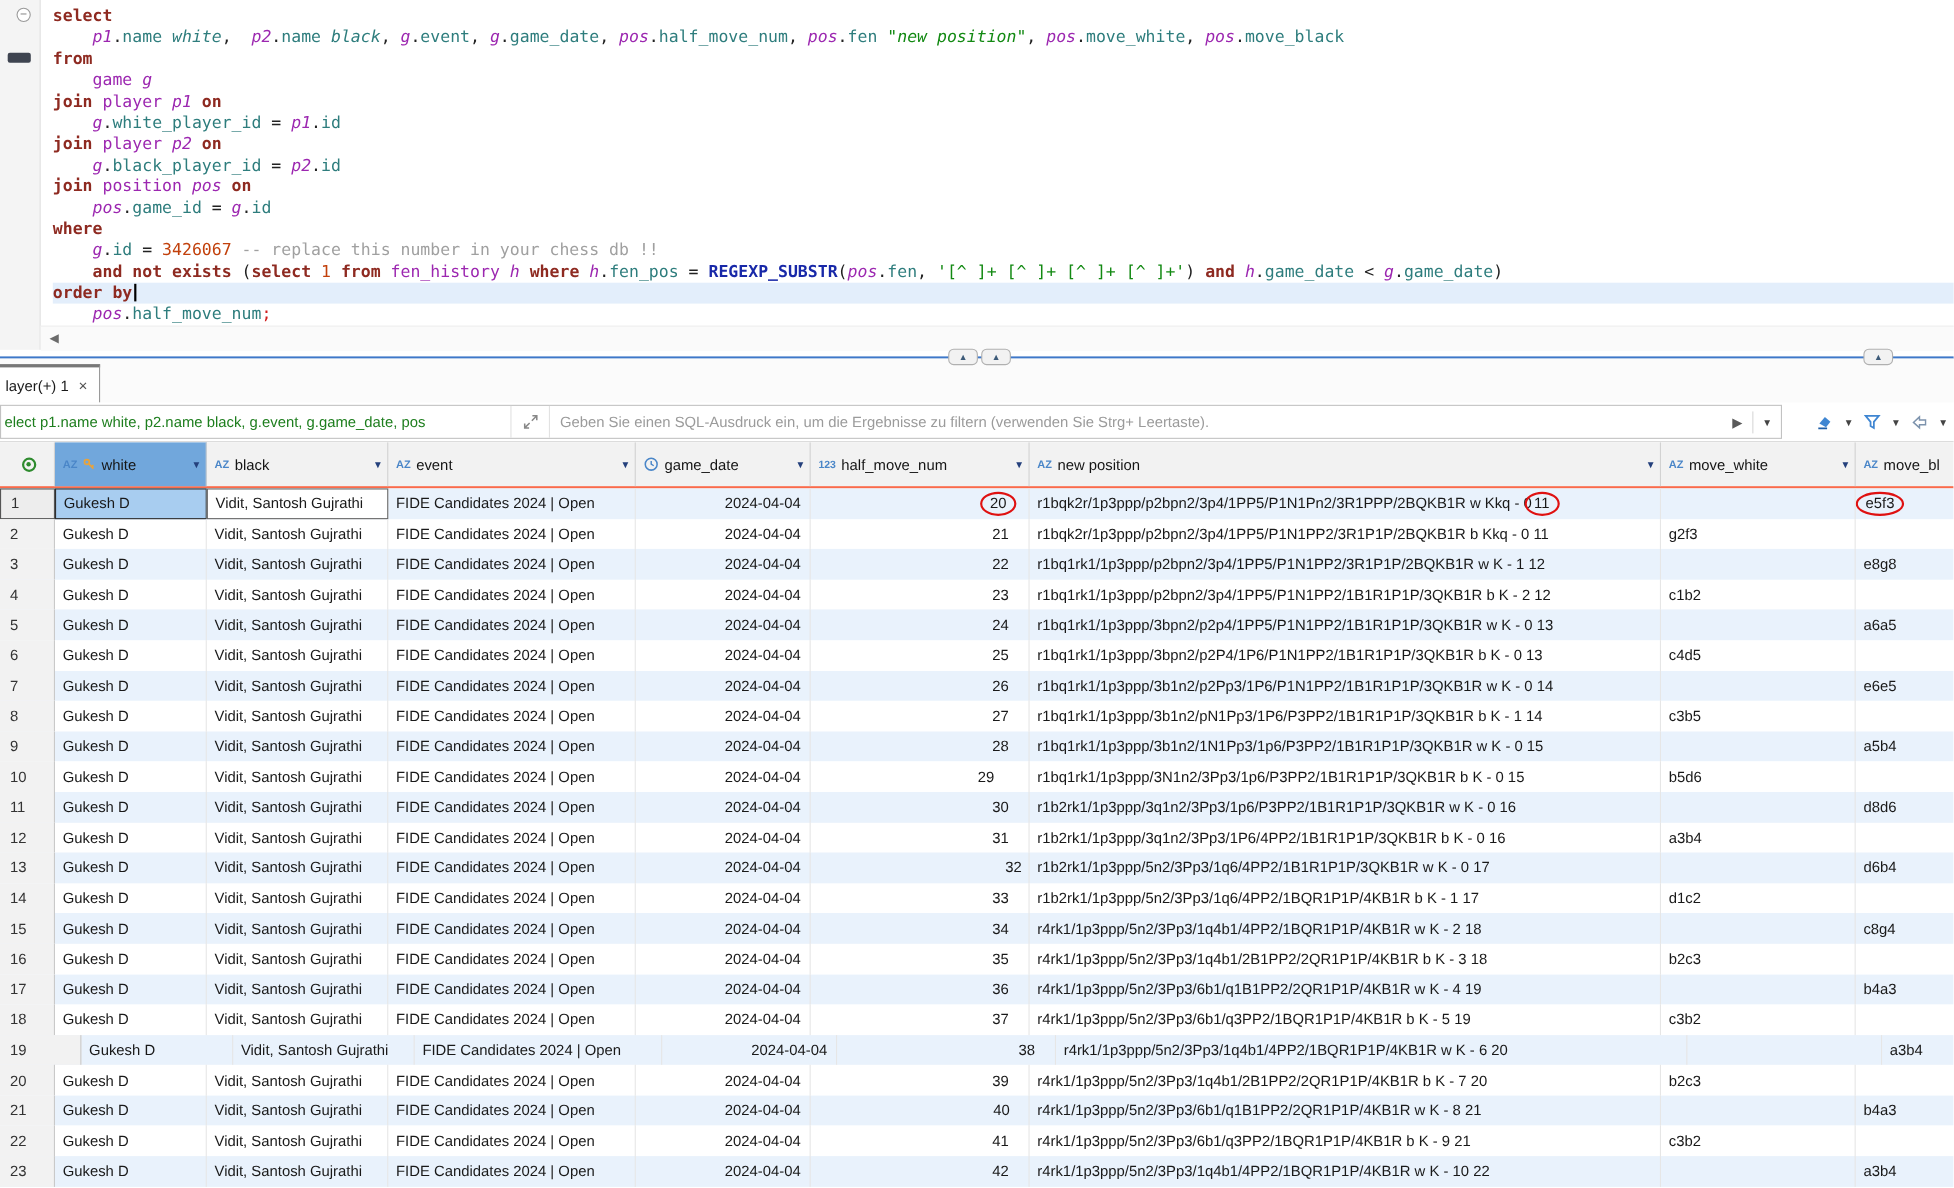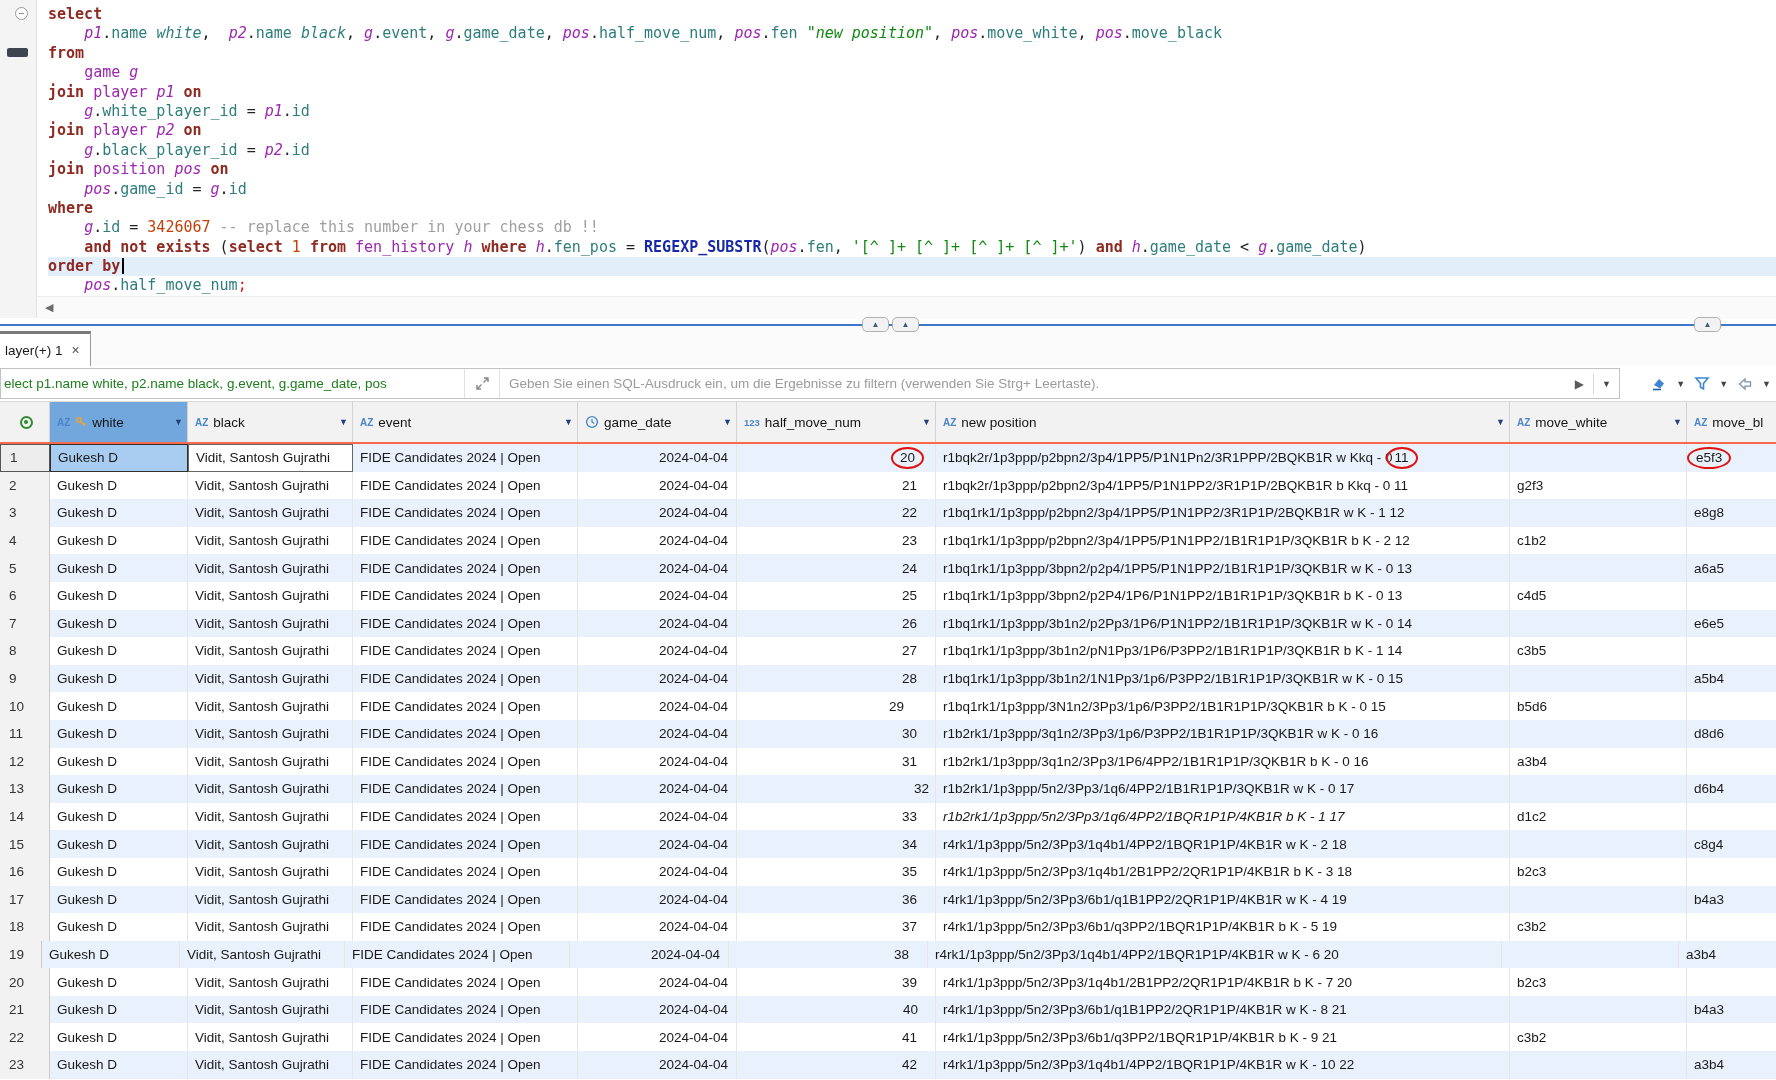--- a/index.html
+++ b/index.html
@@ -358,21 +358,21 @@
         <div class="bcell" style="width: 177px;"></div>
         <div class="bcell" style="width: 120px;">d6b4</div>
       </div>
       <div class="grow">
         <div class="bcell rnum" style="width: 50px;">14</div>
         <div class="bcell" style="width: 138px;">Gukesh D</div>
         <div class="bcell" style="width: 165px;">Vidit, Santosh Gujrathi</div>
         <div class="bcell" style="width: 225px;">FIDE Candidates 2024 | Open</div>
         <div class="bcell r" style="width: 159px; padding-right: 8px;">2024-04-04</div>
         <div class="bcell r" style="width: 199px; padding-right: 18px;">33</div>
-        <div class="bcell" style="width: 574px; font-style: italic;">r1b2rk1/1p3ppp/5n2/3Pp3/1q6/4PP2/1BQR1P1P/4KB1R b K - 1 17</div>
+        <div class="bcell" style="width: 574px;">r1b2rk1/1p3ppp/5n2/3Pp3/1q6/4PP2/1BQR1P1P/4KB1R b K - 1 17</div>
         <div class="bcell" style="width: 177px;">d1c2</div>
         <div class="bcell" style="width: 120px;"></div>
       </div>
       <div class="grow odd">
         <div class="bcell rnum" style="width: 50px;">15</div>
         <div class="bcell" style="width: 138px;">Gukesh D</div>
         <div class="bcell" style="width: 165px;">Vidit, Santosh Gujrathi</div>
         <div class="bcell" style="width: 225px;">FIDE Candidates 2024 | Open</div>
         <div class="bcell r" style="width: 159px; padding-right: 8px;">2024-04-04</div>
         <div class="bcell r" style="width: 199px; padding-right: 18px;">34</div>
@@ -407,21 +407,21 @@
         <div class="bcell" style="width: 138px;">Gukesh D</div>
         <div class="bcell" style="width: 165px;">Vidit, Santosh Gujrathi</div>
         <div class="bcell" style="width: 225px;">FIDE Candidates 2024 | Open</div>
         <div class="bcell r" style="width: 159px; padding-right: 8px;">2024-04-04</div>
         <div class="bcell r" style="width: 199px; padding-right: 18px;">37</div>
         <div class="bcell" style="width: 574px;">r4rk1/1p3ppp/5n2/3Pp3/6b1/q3PP2/1BQR1P1P/4KB1R b K - 5 19</div>
         <div class="bcell" style="width: 177px;">c3b2</div>
         <div class="bcell" style="width: 120px;"></div>
       </div>
       <div class="grow odd">
-        <div class="bcell rnum" style="width: 42px;">19</div>
+        <div class="bcell rnum" style="width: 74px;">19</div>
         <div class="bcell" style="width: 138px;">Gukesh D</div>
         <div class="bcell" style="width: 165px;">Vidit, Santosh Gujrathi</div>
         <div class="bcell" style="width: 225px;">FIDE Candidates 2024 | Open</div>
         <div class="bcell r" style="width: 159px; padding-right: 8px;">2024-04-04</div>
         <div class="bcell r" style="width: 199px; padding-right: 18px;">38</div>
         <div class="bcell" style="width: 574px;">r4rk1/1p3ppp/5n2/3Pp3/1q4b1/4PP2/1BQR1P1P/4KB1R w K - 6 20</div>
         <div class="bcell" style="width: 177px;"></div>
         <div class="bcell" style="width: 120px;">a3b4</div>
       </div>
       <div class="grow">

